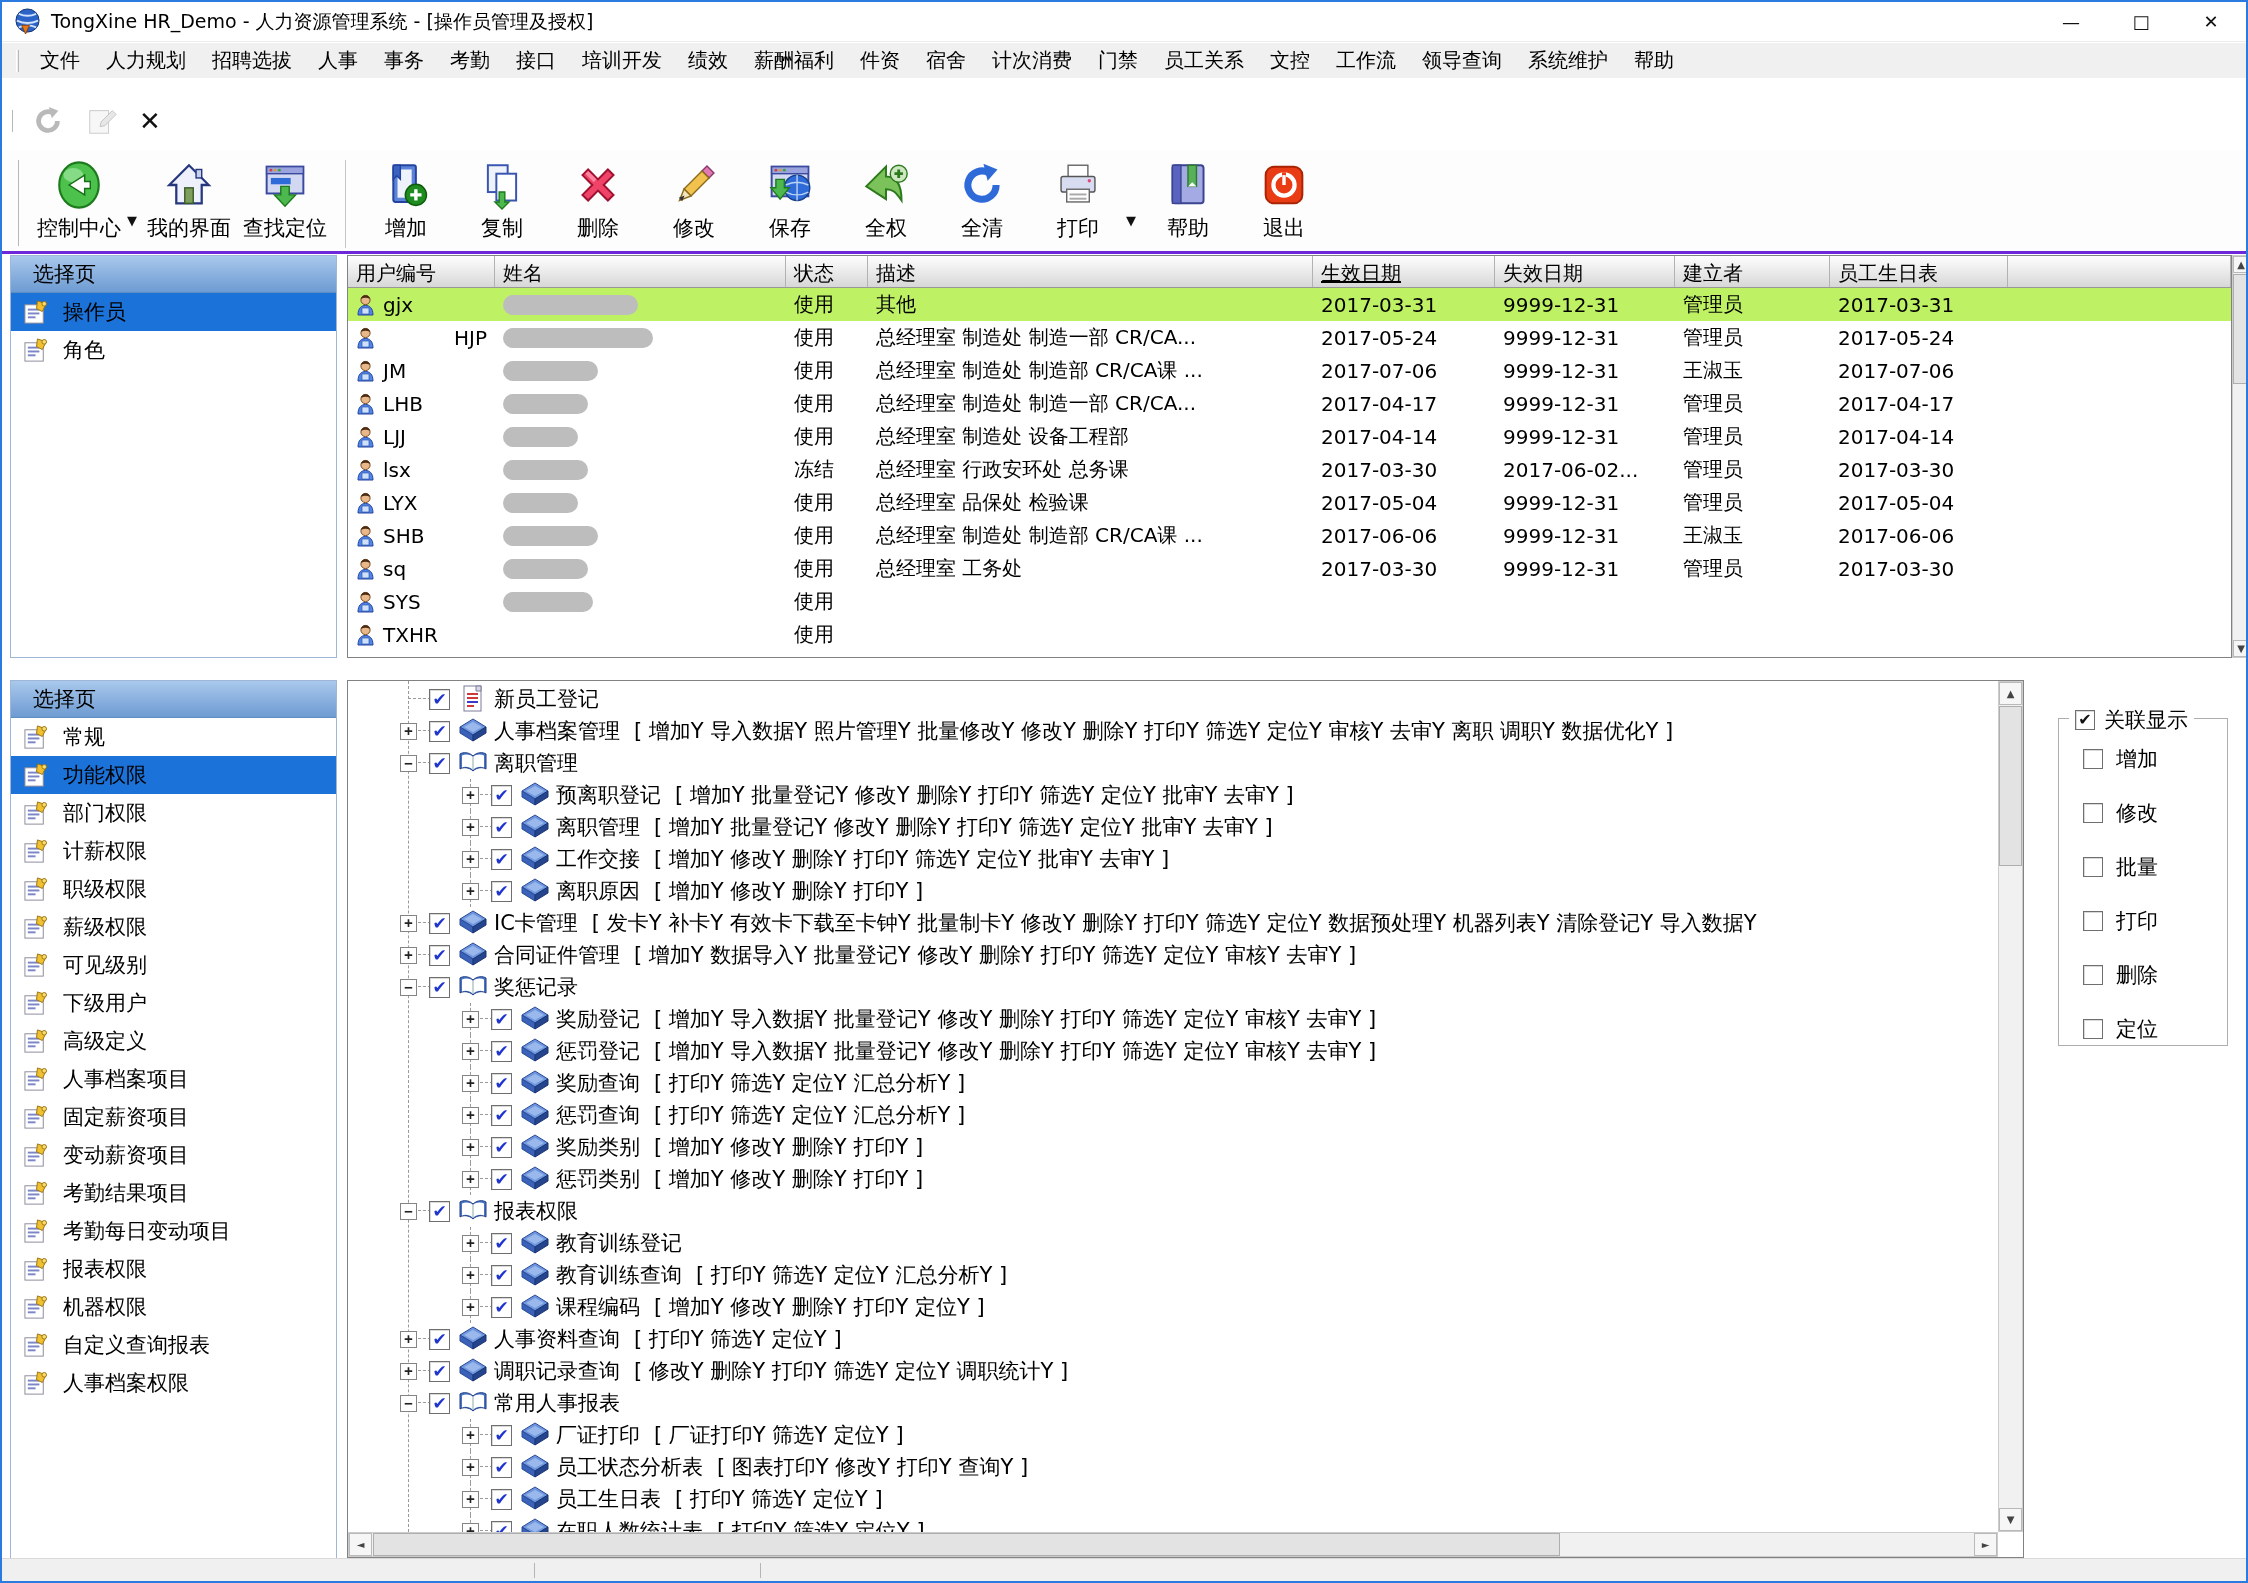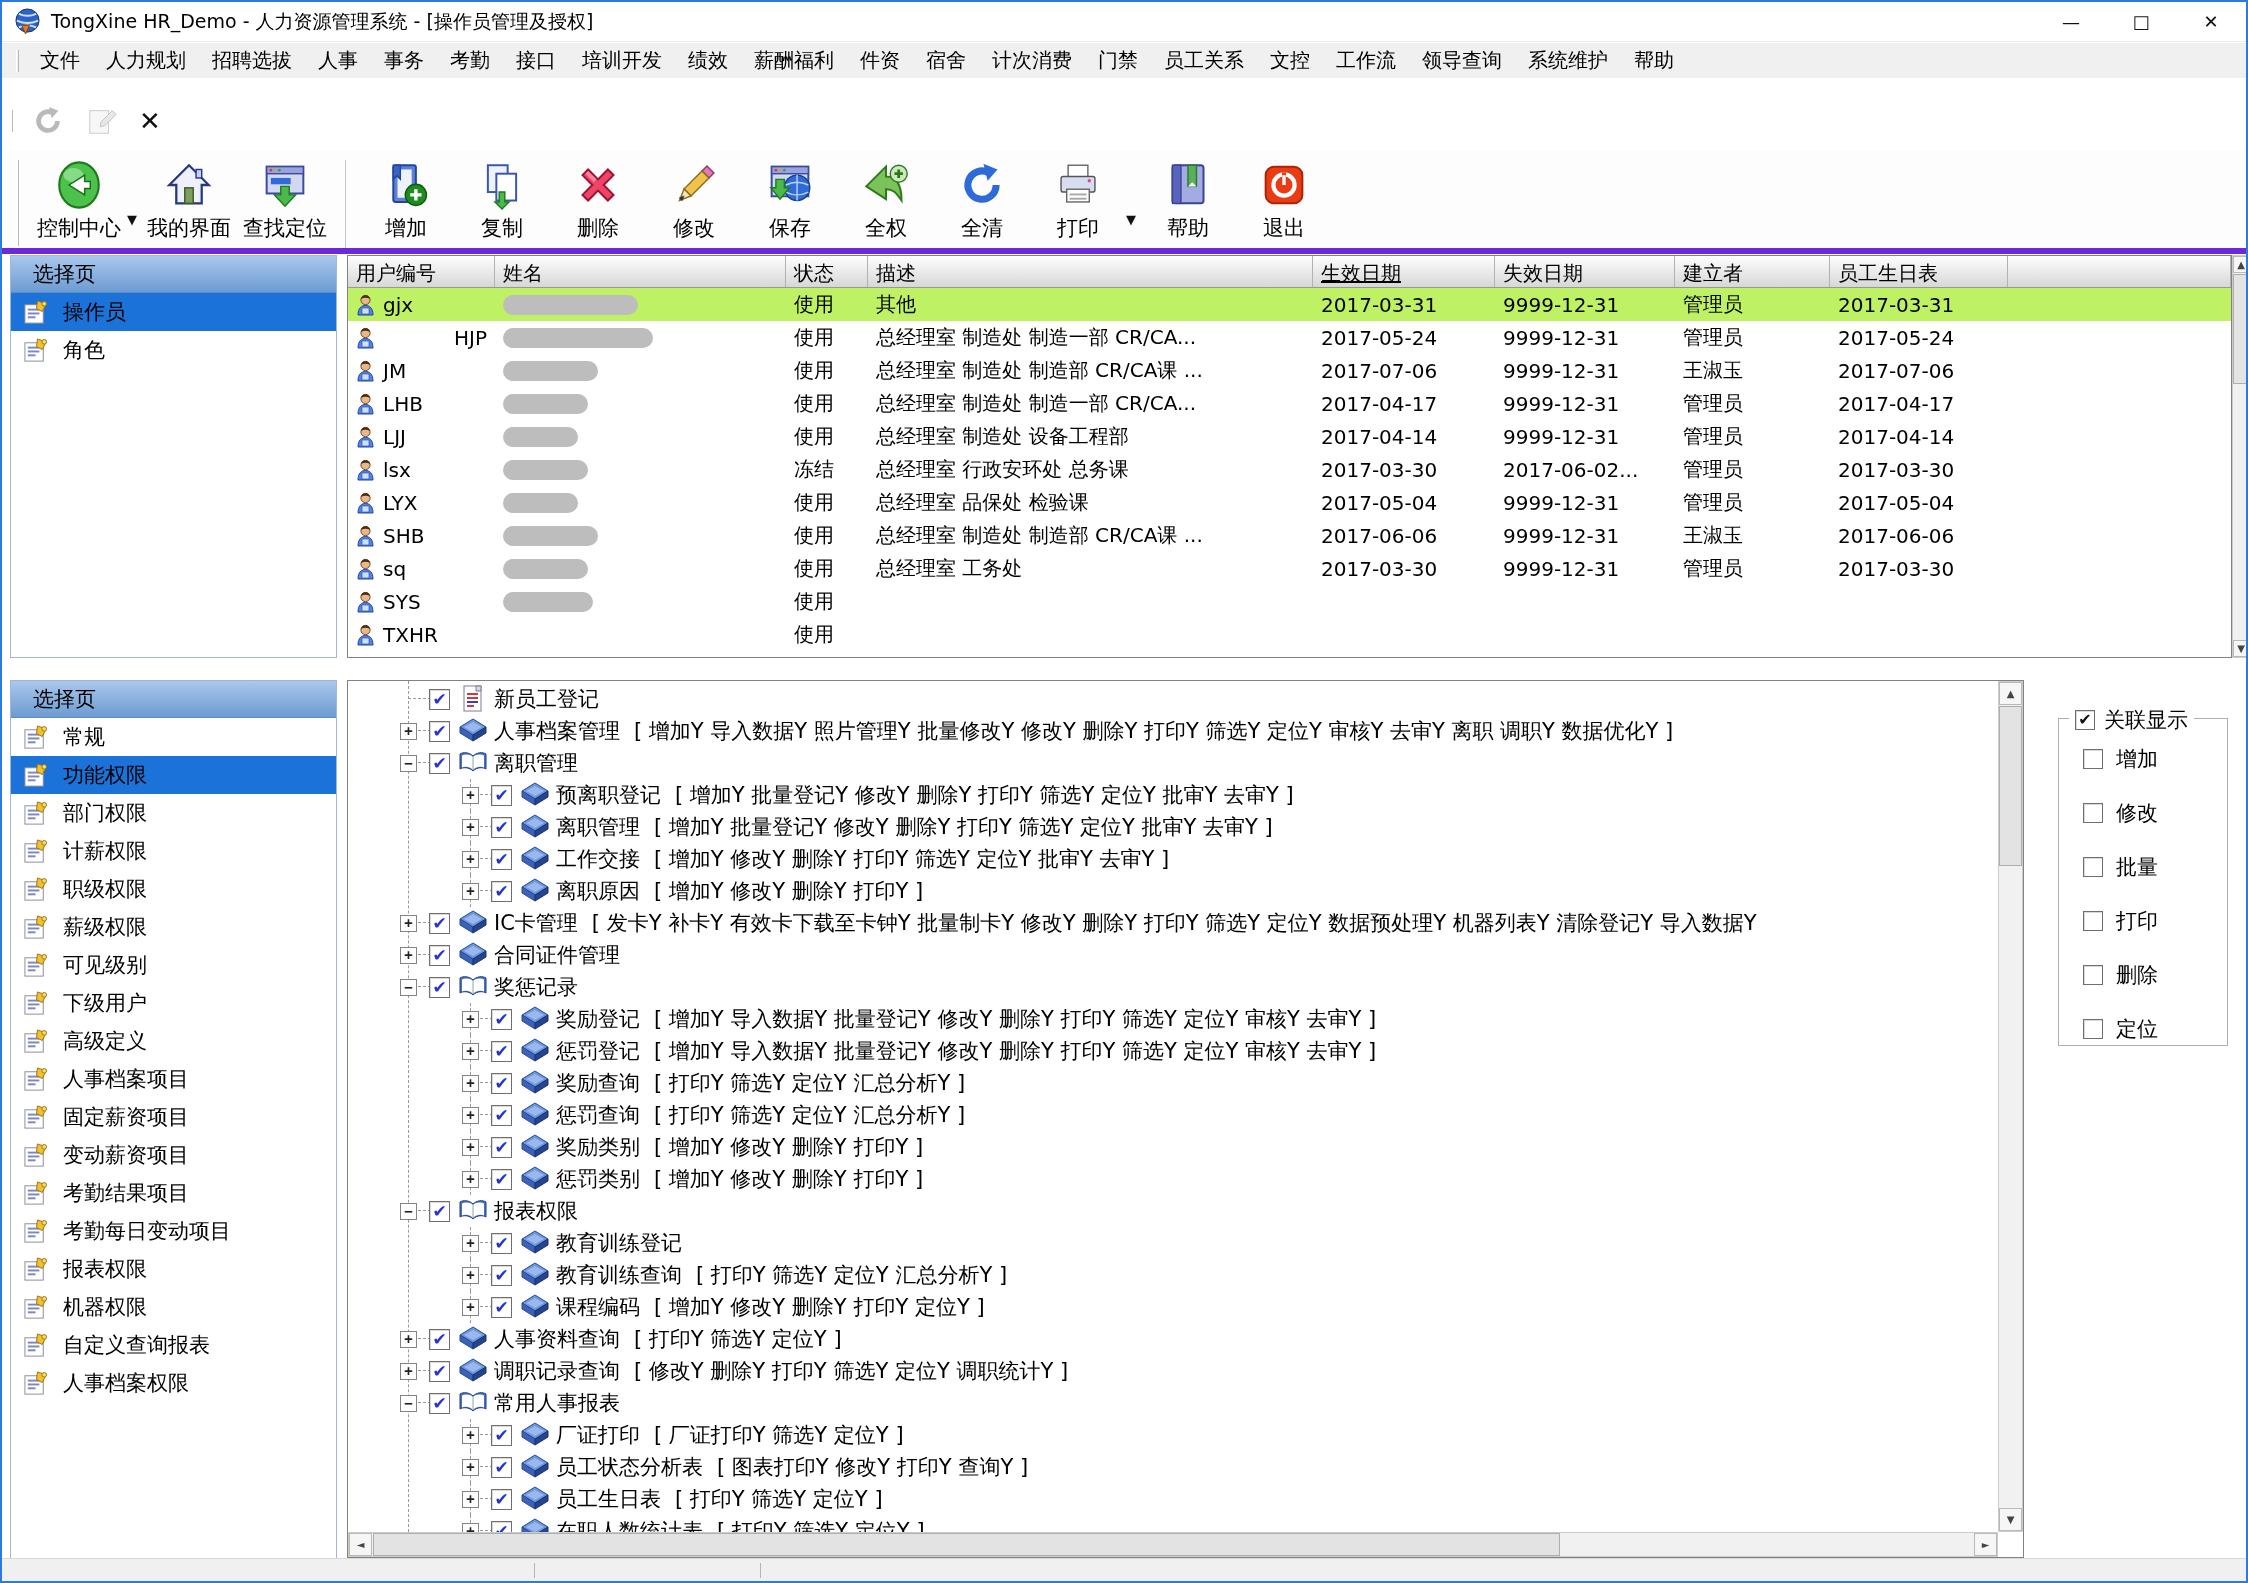--- a/index.html
+++ b/index.html
@@ -22,21 +22,21 @@
         margin:0 8px;flex:0 0 auto;}
   .menu-item{padding:0 13px;white-space:nowrap;}
   
   .quickbar{position:absolute;left:0;top:76px;right:0;height:72px;background:#fff;
             display:flex;align-items:center;padding-top:14px;}
   .qicon{width:34px;height:34px;margin:0 10px;display:flex;align-items:center;justify-content:center;}
   .qicon.dis{filter:grayscale(1);opacity:.45;}
   .qx{font-size:26px;font-weight:bold;color:#111;margin:0 10px;}
   
   .toolbar{position:absolute;left:0;top:148px;right:0;height:104px;background:#fdfdfd;
-           border-bottom:6px solid #6d28d9;display:flex;align-items:flex-start;
+           border-bottom:3px solid #6d28d9;display:flex;align-items:flex-start;
            padding:6px 0 0 10px;}
   .tgrip{width:3px;height:86px;border-left:1px solid #fff;border-right:1px solid #b8b8b8;
          margin:4px 12px 0 4px;flex:0 0 auto;}
   .tbtn{display:flex;flex-direction:column;align-items:center;min-width:96px;
         padding:2px 6px;font-size:21px;}
   .tbtn .ticon{width:52px;height:54px;display:flex;align-items:center;justify-content:center;}
   .tbtn .tlabel{margin-top:2px;white-space:nowrap;}
   .tcaret{align-self:center;margin:34px 4px 0 0;font-size:13px;color:#111;}
   .tsep{width:1px;background:#c5c5c5;height:88px;margin:4px 12px 0 12px;flex:0 0 auto;}
   
@@ -896,20 +896,21 @@
           <span class="hd" style="left: 60px; width: 28px;"></span>
           <span class="exp">+</span>
           <span class="tcb">✔</span>
           <span class="ticon-tree"><svg viewBox="0 0 30 28" width="30" height="28">
               <path d="M15 2 L28 10 L15 18 L2 10 Z" fill="#6d96dc" stroke="#2a4a9a"></path>
               <path d="M2 10 v6 L15 24 v-6 z" fill="#3a62b8" stroke="#2a4a9a"></path>
               <path d="M28 10 v6 L15 24 v-6 z" fill="#24458e" stroke="#1a3570"></path>
               <path d="M15 5 L24 10 L15 15 L6 10 Z" fill="#9ab8ec"></path>
             </svg></span>
           <span>合同证件管理</span>
+          <span class="tperms">[ 增加Y 数据导入Y 批量登记Y 修改Y 删除Y 打印Y 筛选Y 定位Y 审核Y 去审Y ]</span>
         </div>
         <div class="ptrow" style="padding-left: 52px;">
           <span class="hd" style="left: 60px; width: 28px;"></span>
           <span class="exp">−</span>
           <span class="tcb">✔</span>
           <span class="ticon-tree"><svg viewBox="0 0 30 28" width="30" height="28">
               <path d="M15 7 C11 3 5 3 2 5 v15 c3 -2 9 -2 13 2 c4 -4 10 -4 13 -2 v-15 c-3 -2 -9 -2 -13 2 z" fill="#4a72c4" stroke="#1e3c86"></path>
               <path d="M15 8 C12 5 7 5 4 6.5 v12 c3 -1.5 8 -1 11 2.5 c3 -3.5 8 -4 11 -2.5 v-12 c-3 -1.5 -8 -1.5 -11 1.5 z" fill="#fff"></path>
               <path d="M15 8 v13" stroke="#8aa"></path>
             </svg></span>

